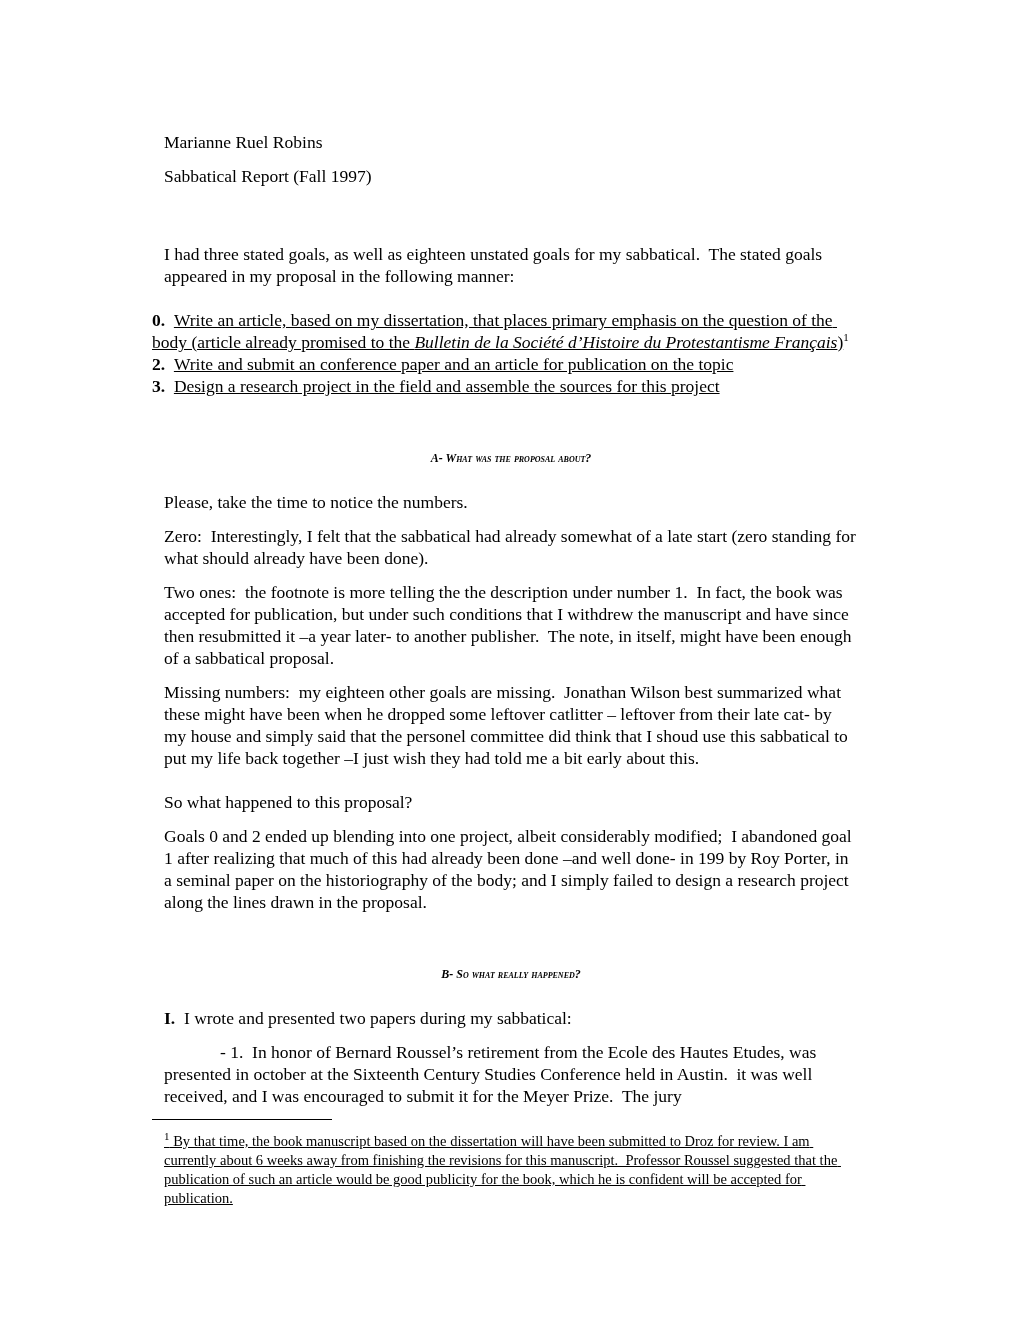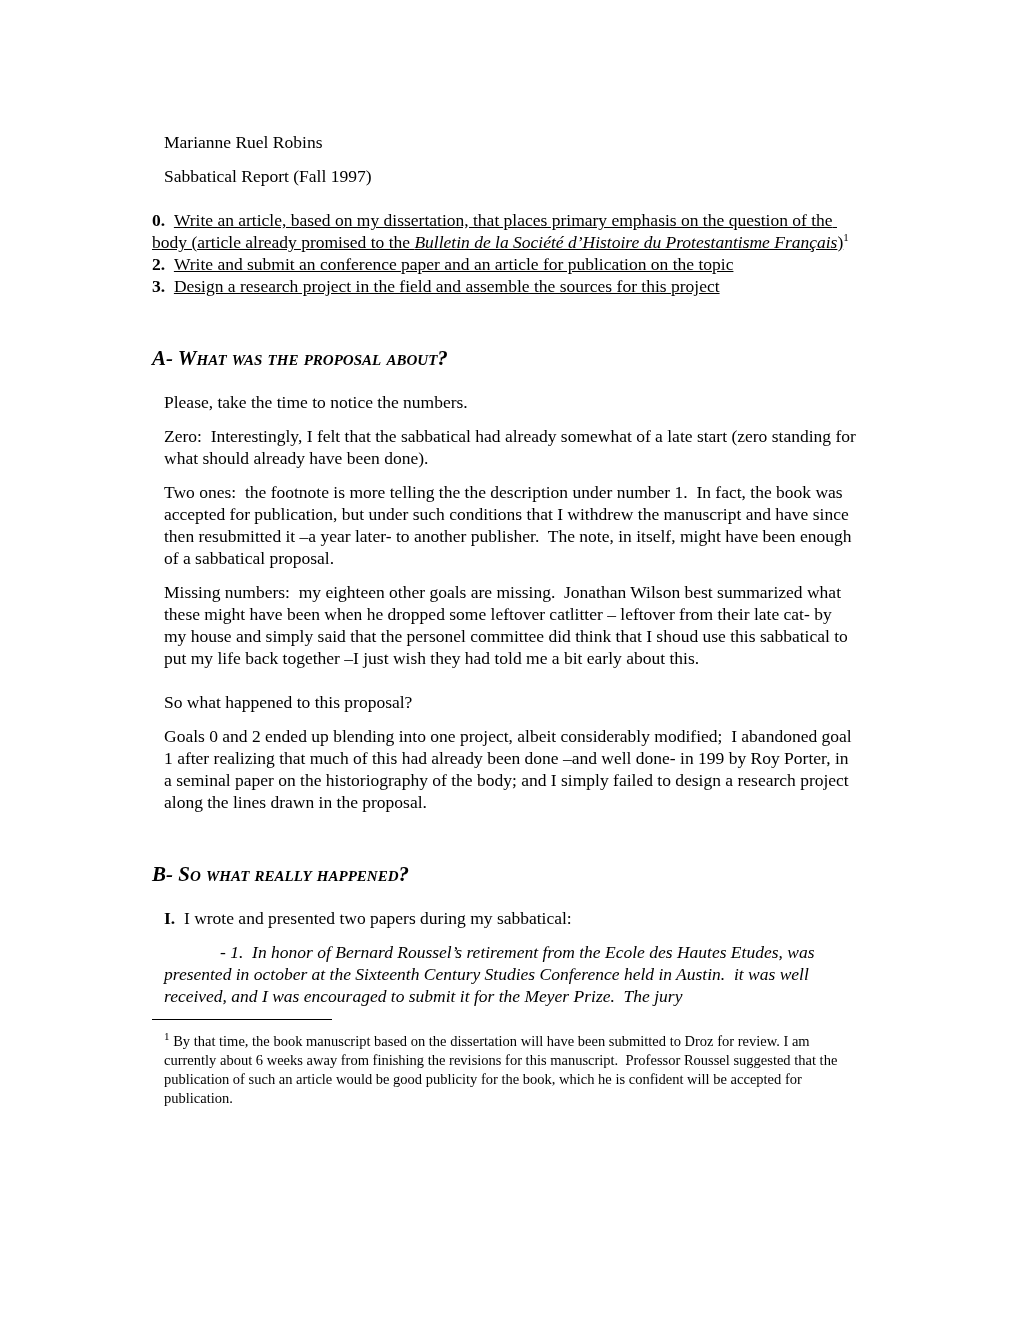--- a/index.html
+++ b/index.html
@@ -24,50 +24,52 @@
   .bold { font-weight: bold; }
   sup {
     font-size: 11px;
     vertical-align: super;
     line-height: 0;
   }
   .sec-heading {
     font-weight: bold;
     font-style: italic;
     font-variant: small-caps;
-    font-size: 21px;
+    font-size: 12px;
     line-height: 22px;
+    text-align: center;
   }
   .heading-a { margin-top: 50px; }
   .heading-b { margin-top: 50px; font-style: italic; }
   .block-1 { margin-top: 22px; }
   .block-2 { margin-top: 22px; }
   .sb-item { margin-top: 22px; }
-  .sb-sub { text-indent: 56px; font-style: italic; }
-  .footnote-area { margin-top: 6px; }
+  .sb-sub { text-indent: 56px; }
+  .footnote-area { margin-top: 6px; text-decoration: underline; }
   .fn-sep {
     width: 180px;
     border-top: 1.5px solid #000000;
     margin-bottom: 5px;
   }
   .fn-text {
     font-size: 14.5px;
     line-height: 19px;
   }
 </style>
 </head>
 <body>
 
 <div class="page">
 
   <div class="header">
     <p class="para">Marianne Ruel Robins</p>
     <p class="para">Sabbatical Report (Fall 1997)</p>
   </div>
 
+  <p class="para intro">I had three stated goals, as well as eighteen unstated goals for my sabbatical.  The stated goals appeared in my proposal in the following manner:</p>
 
   <div class="goals">
     <div class="goal"><span class="goal-num">0.  </span><span class="ul">Write an article, based on my dissertation, that places primary emphasis on the question of the body (article already promised to the </span><span class="ul it">Bulletin de la Société d’Histoire du Protestantisme Français</span><span class="ul">)</span><sup>1</sup></div>
     <div class="goal"><span class="goal-num">2.  </span><span class="ul">Write and submit an conference paper and an article for publication on the topic</span></div>
     <div class="goal"><span class="goal-num">3.  </span><span class="ul">Design a research project in the field and assemble the sources for this project</span></div>
   </div>
 
   <h2 class="sec-heading heading-a">A- What was the proposal about?</h2>
 
   <div class="block-1">

